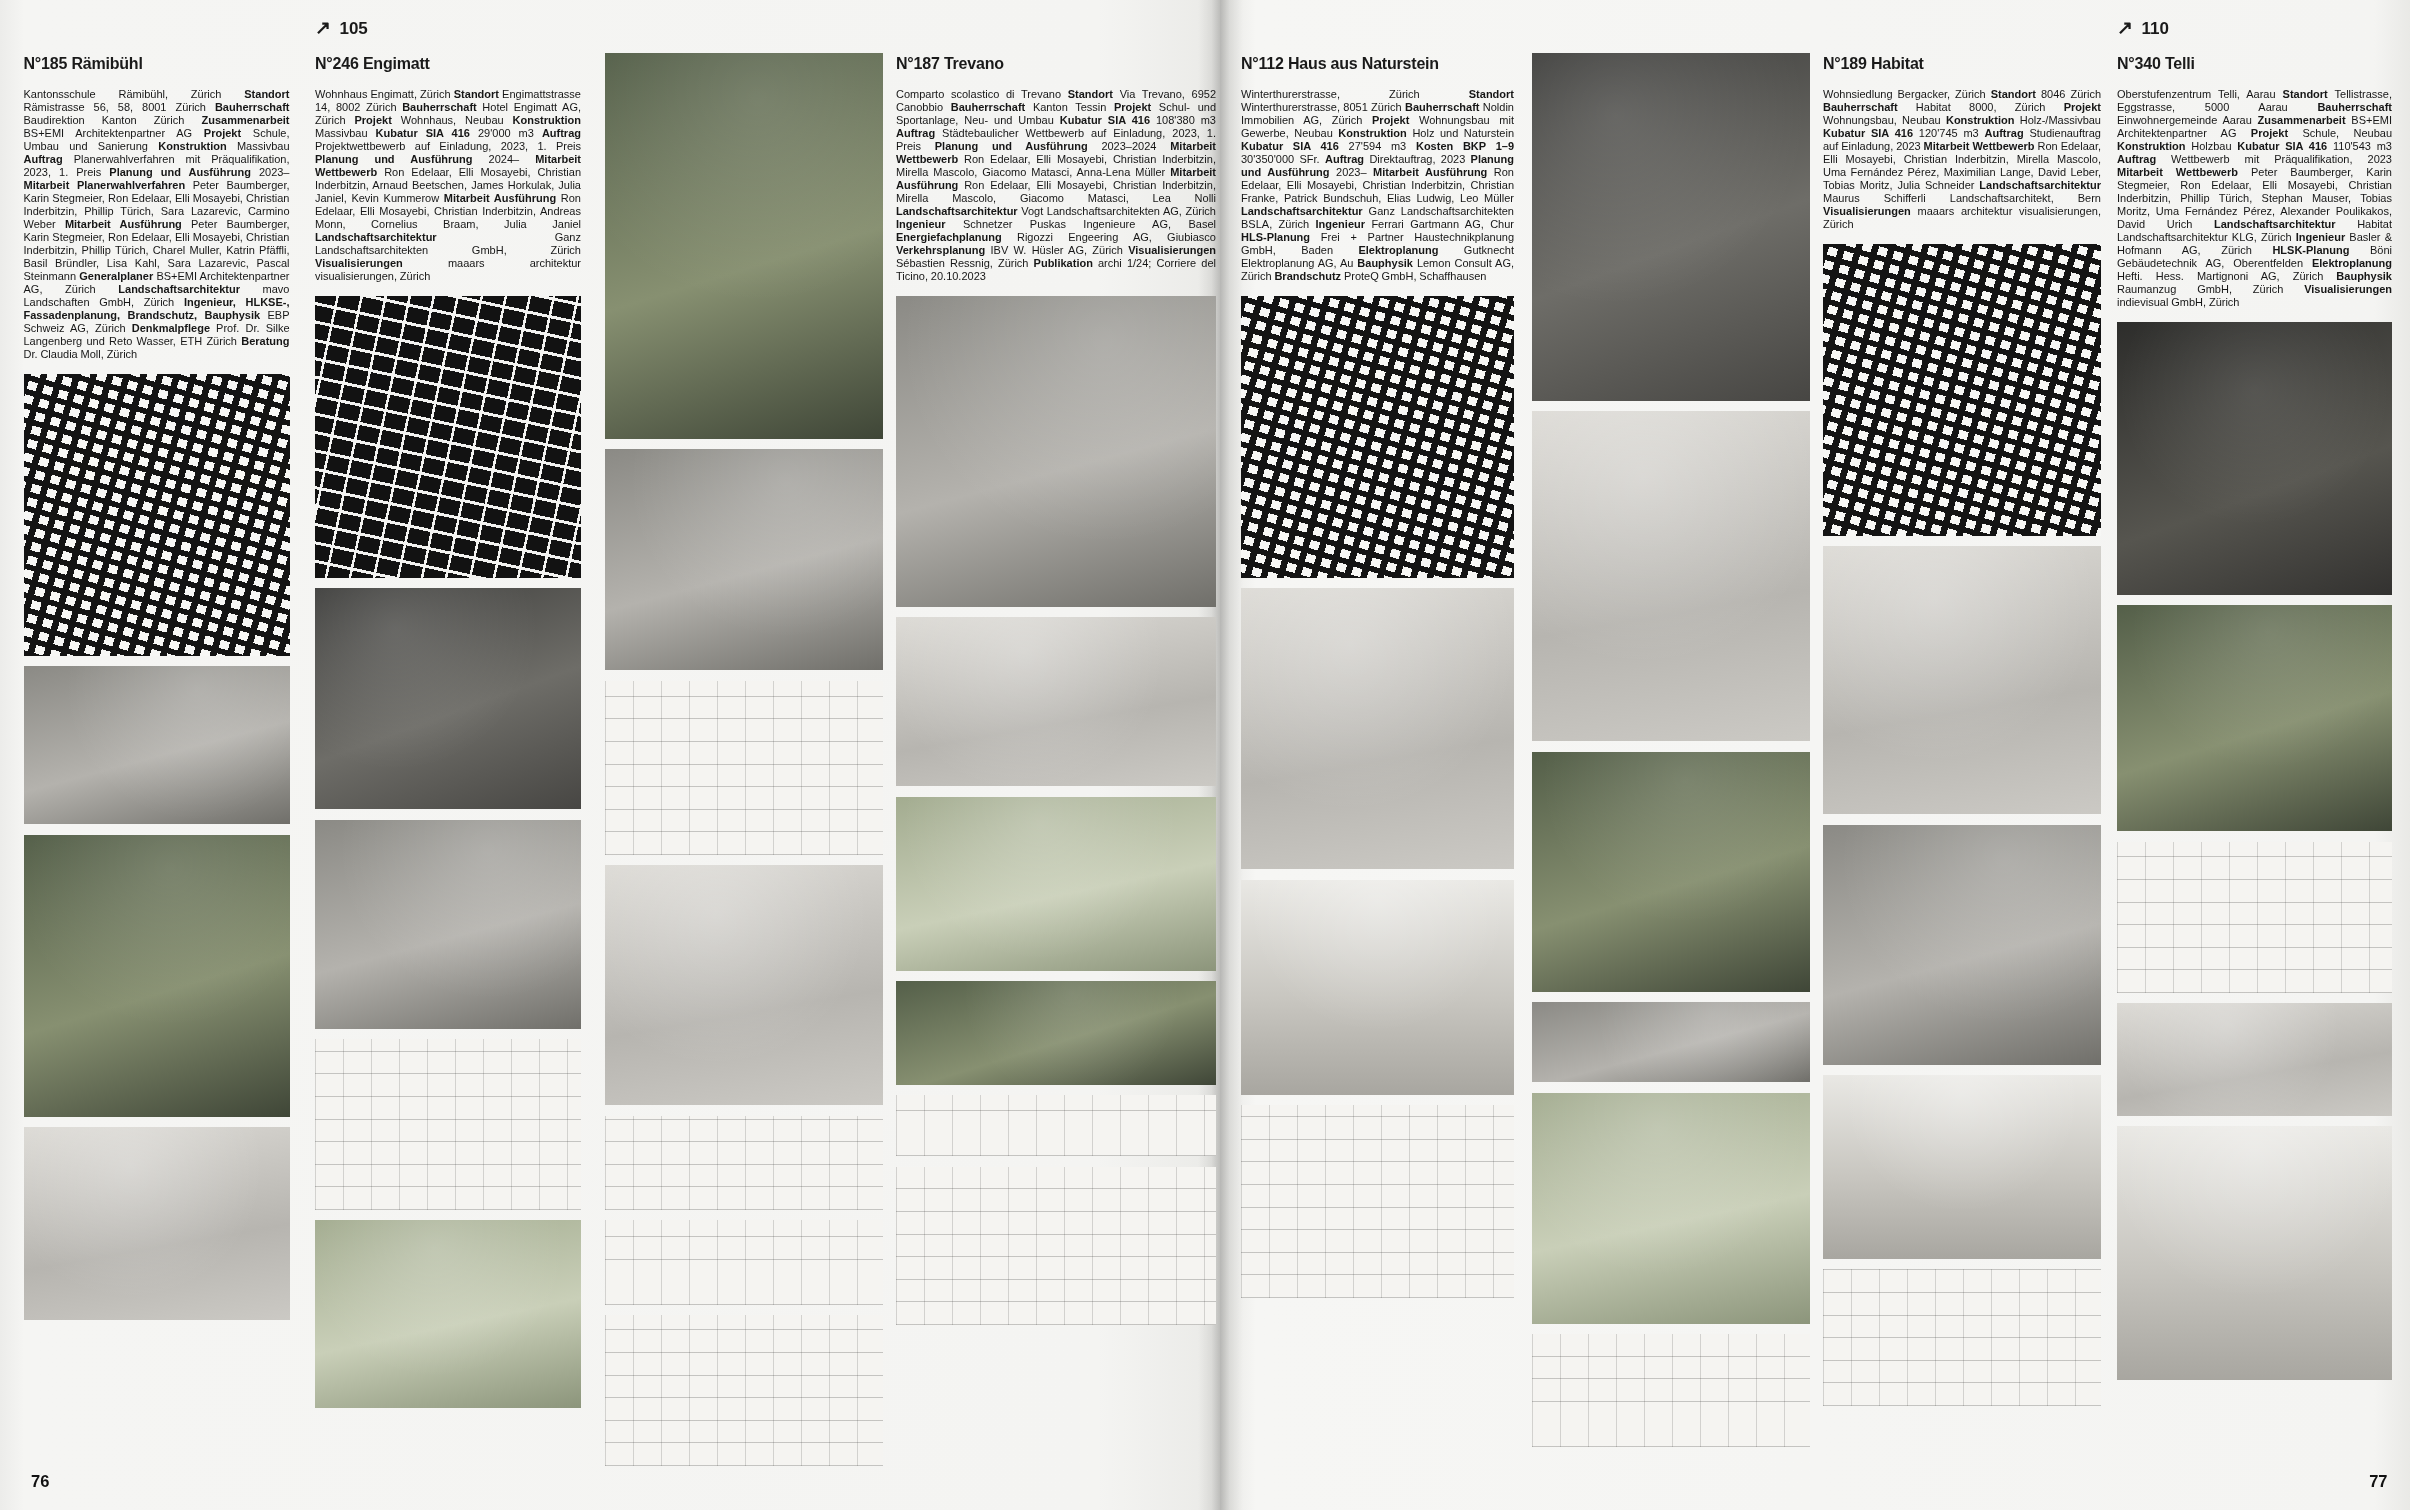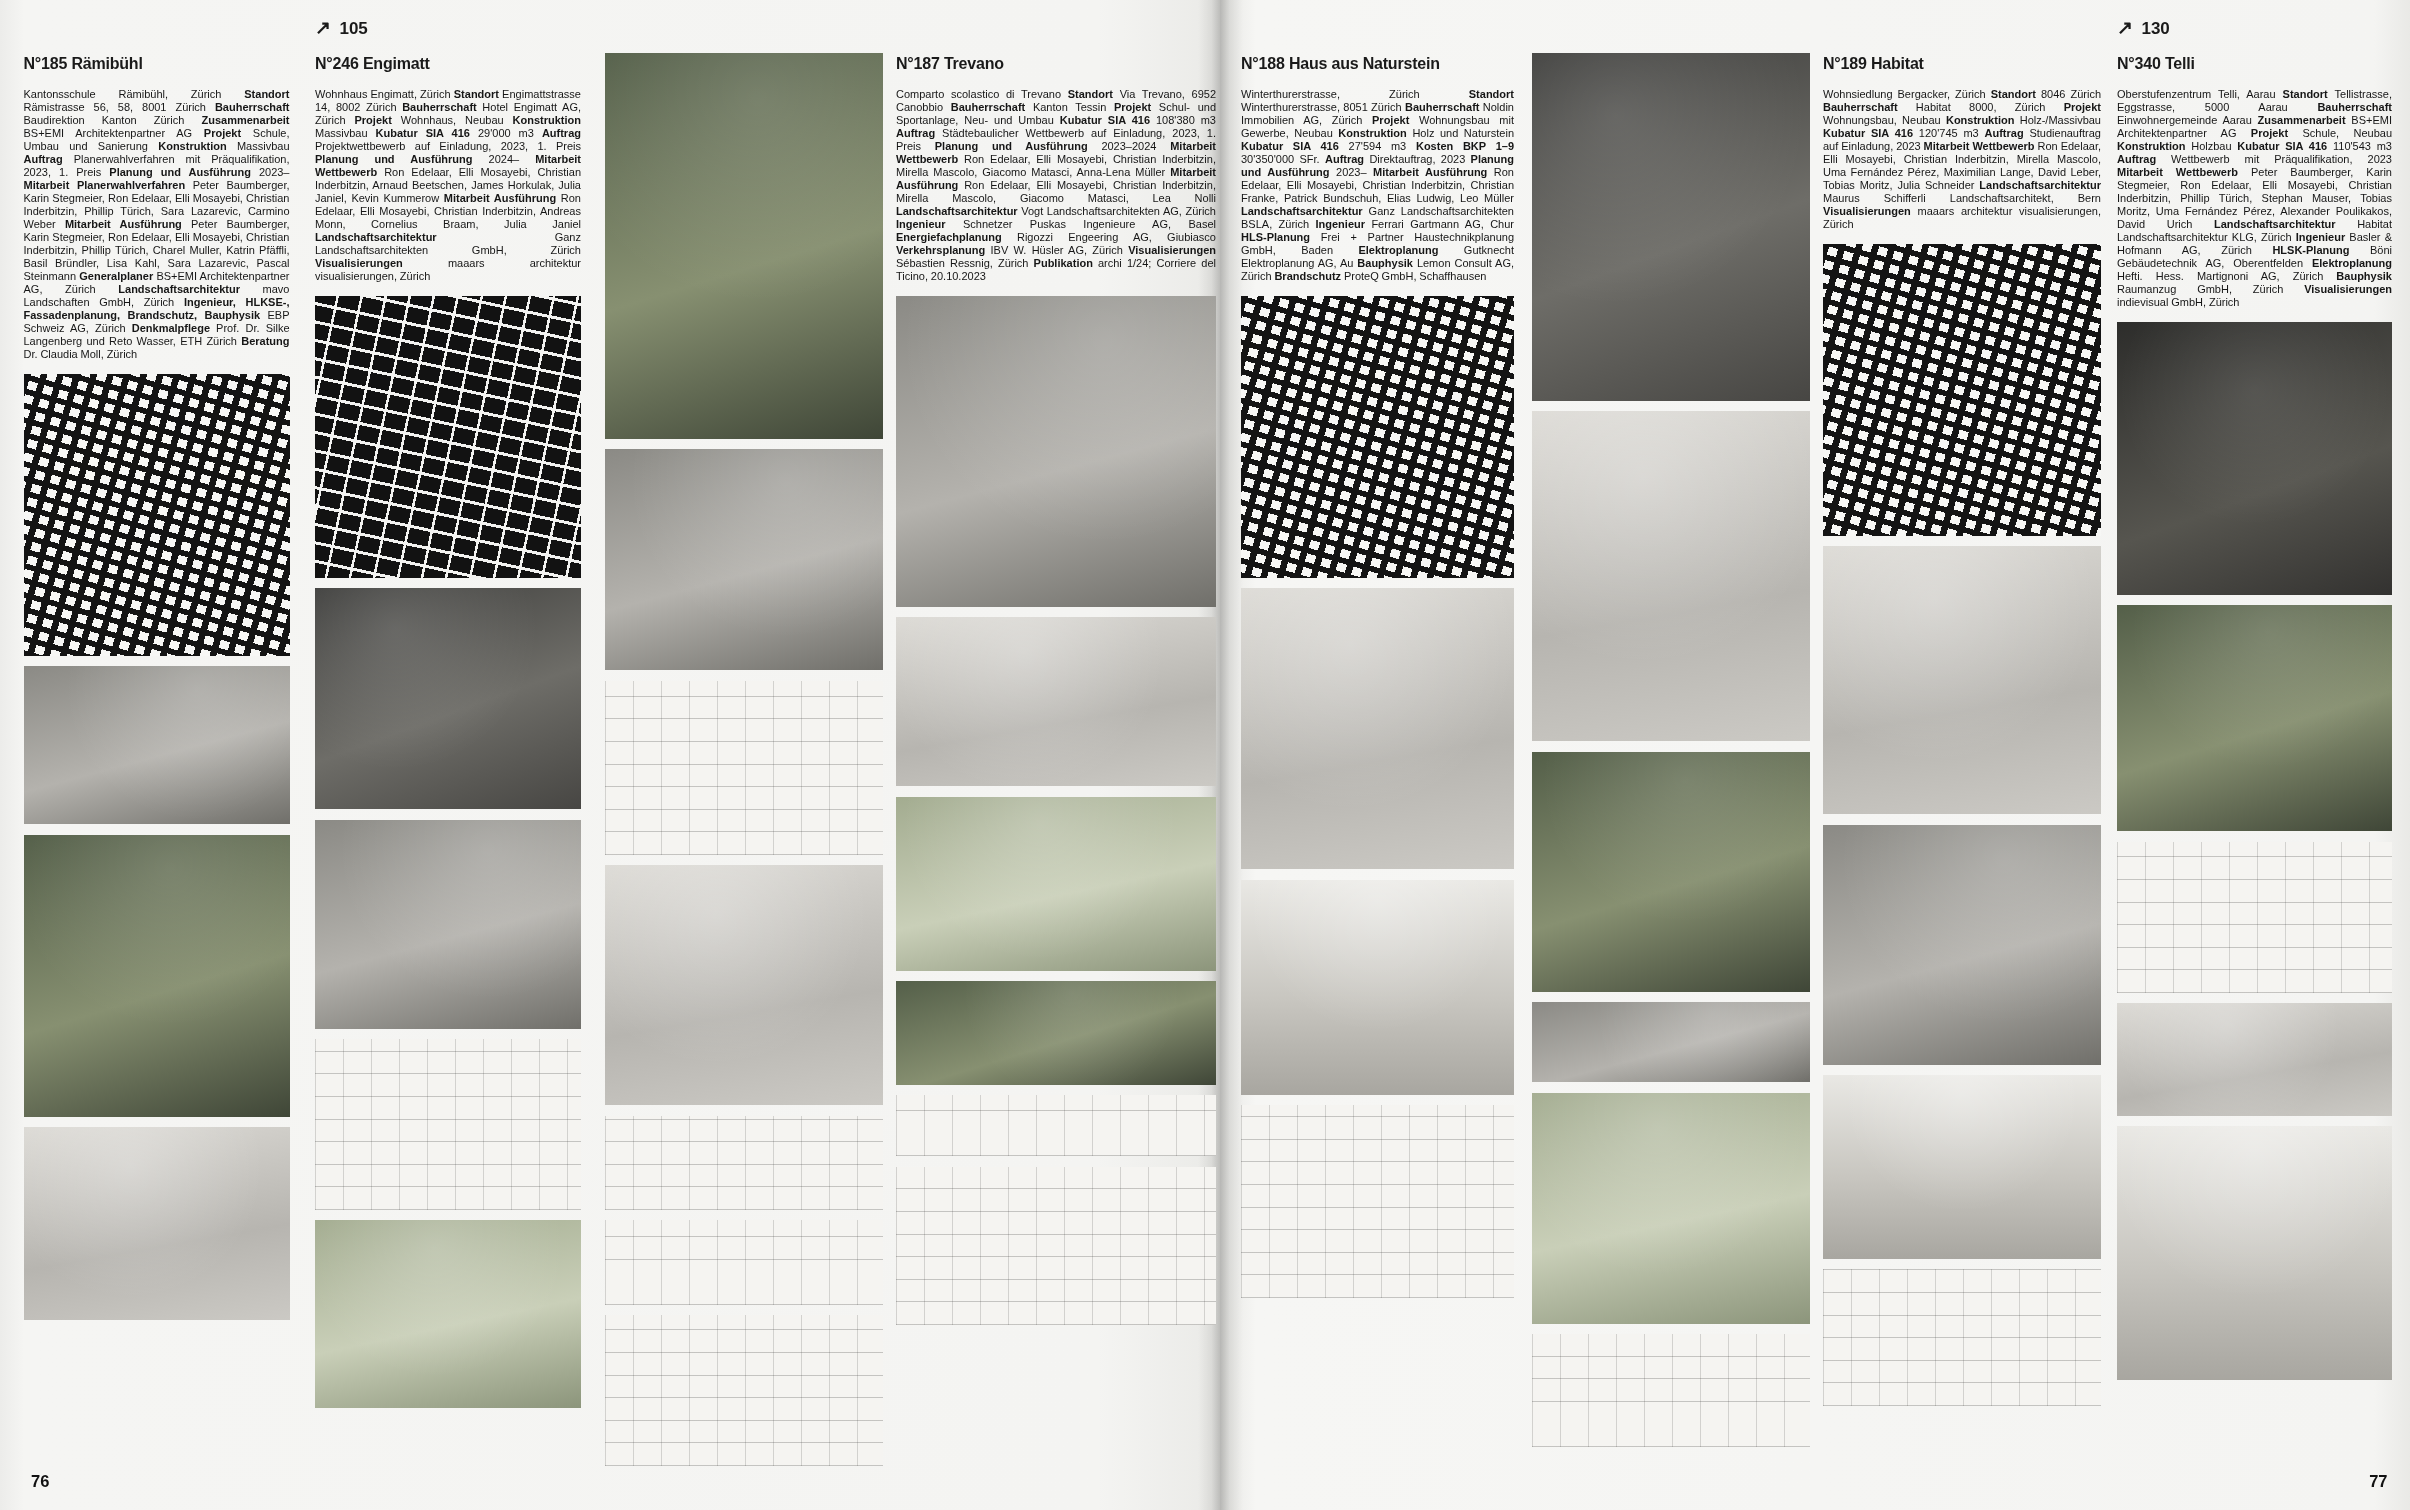--- a/index.html
+++ b/index.html
@@ -92,21 +92,21 @@
         <p class="desc"><span>Comparto scolastico di Trevano </span><b>Standort</b><span> Via Trevano, 6952 Canobbio </span><b>Bauherrschaft</b><span> Kanton Tessin </span><b>Projekt</b><span> Schul- und Sportanlage, Neu- und Umbau </span><b>Kubatur SIA 416</b><span> 108'380 m3 </span><b>Auftrag</b><span> Städtebaulicher Wettbewerb auf Einladung, 2023, 1. Preis </span><b>Planung und Ausführung</b><span> 2023–2024 </span><b>Mitarbeit Wettbewerb</b><span> Ron Edelaar, Elli Mosayebi, Christian Inderbitzin, Mirella Mascolo, Giacomo Matasci, Anna-Lena Müller </span><b>Mitarbeit Ausführung</b><span> Ron Edelaar, Elli Mosayebi, Christian Inderbitzin, Mirella Mascolo, Giacomo Matasci, Lea Nolli </span><b>Landschaftsarchitektur</b><span> Vogt Landschaftsarchitekten AG, Zürich </span><b>Ingenieur</b><span> Schnetzer Puskas Ingenieure AG, Basel </span><b>Energiefachplanung</b><span> Rigozzi Engeering AG, Giubiasco </span><b>Verkehrsplanung</b><span> IBV W. Hüsler AG, Zürich </span><b>Visualisierungen</b><span> Sébastien Ressnig, Zürich </span><b>Publikation</b><span> archi 1/24; Corriere del Ticino, 20.10.2023</span></p>
         <div class="img tone-photo-mid" style="height: 311px;"></div>
         <div class="img tone-photo-light" style="height: 169px;"></div>
         <div class="img tone-photo-green-light" style="height: 174px;"></div>
         <div class="img tone-photo-green" style="height: 104px;"></div>
         <div class="img tone-drawing" style="height: 61px;"></div>
         <div class="img tone-drawing" style="height: 158px;"></div>
       </div>
       <div class="col" style="left: 1241px; width: 273px;">
         <div class="marker-slot"></div>
-        <h2 class="ptitle">N°188 Haus aus Naturstein</h2>
+        <h2 class="ptitle">N°112 Haus aus Naturstein</h2>
         <p class="desc"><span>Winterthurerstrasse, Zürich </span><b>Standort</b><span> Winterthurerstrasse, 8051 Zürich </span><b>Bauherrschaft</b><span> Noldin Immobilien AG, Zürich </span><b>Projekt</b><span> Wohnungsbau mit Gewerbe, Neubau </span><b>Konstruktion</b><span> Holz und Naturstein </span><b>Kubatur SIA 416</b><span> 27'594 m3 </span><b>Kosten BKP 1–9</b><span> 30'350'000 SFr. </span><b>Auftrag</b><span> Direktauftrag, 2023 </span><b>Planung und Ausführung</b><span> 2023– </span><b>Mitarbeit Ausführung</b><span> Ron Edelaar, Elli Mosayebi, Christian Inderbitzin, Christian Franke, Patrick Bundschuh, Elias Ludwig, Leo Müller </span><b>Landschaftsarchitektur</b><span> Ganz Landschaftsarchitekten BSLA, Zürich </span><b>Ingenieur</b><span> Ferrari Gartmann AG, Chur </span><b>HLS-Planung</b><span> Frei + Partner Haustechnikplanung GmbH, Baden </span><b>Elektroplanung</b><span> Gutknecht Elektroplanung AG, Au </span><b>Bauphysik</b><span> Lemon Consult AG, Zürich </span><b>Brandschutz</b><span> ProteQ GmbH, Schaffhausen</span></p>
         <div class="img tone-map" style="height: 282px;"></div>
         <div class="img tone-photo-light" style="height: 281px;"></div>
         <div class="img tone-render" style="height: 215px;"></div>
         <div class="img tone-drawing" style="height: 193px;"></div>
       </div>
       <div class="col" style="left: 1532px; width: 278px;">
         <div class="marker-slot"></div>
         <div class="img tone-photo-dark" style="height: 348px;"></div>
         <div class="img tone-photo-light" style="height: 330px;"></div>
@@ -121,21 +121,21 @@
         <p class="desc"><span>Wohnsiedlung Bergacker, Zürich </span><b>Standort</b><span> 8046 Zürich </span><b>Bauherrschaft</b><span> Habitat 8000, Zürich </span><b>Projekt</b><span> Wohnungsbau, Neubau </span><b>Konstruktion</b><span> Holz-/Massivbau </span><b>Kubatur SIA 416</b><span> 120'745 m3 </span><b>Auftrag</b><span> Studienauftrag auf Einladung, 2023 </span><b>Mitarbeit Wettbewerb</b><span> Ron Edelaar, Elli Mosayebi, Christian Inderbitzin, Mirella Mascolo, Uma Fernández Pérez, Maximilian Lange, David Leber, Tobias Moritz, Julia Schneider </span><b>Landschaftsarchitektur</b><span> Maurus Schifferli Landschaftsarchitekt, Bern </span><b>Visualisierungen</b><span> maaars architektur visualisierungen, Zürich</span></p>
         <div class="img tone-map" style="height: 292px;"></div>
         <div class="img tone-photo-light" style="height: 268px;"></div>
         <div class="img tone-photo-mid" style="height: 240px;"></div>
         <div class="img tone-render" style="height: 184px;"></div>
         <div class="img tone-drawing" style="height: 137px;"></div>
       </div>
       <div class="col" style="left: 2117px; width: 275px;">
         <div class="marker-slot">
           <span class="arrow">↗</span>
-          <span>130</span>
+          <span>110</span>
         </div>
         <h2 class="ptitle">N°340 Telli</h2>
         <p class="desc"><span>Oberstufenzentrum Telli, Aarau </span><b>Standort</b><span> Tellistrasse, Eggstrasse, 5000 Aarau </span><b>Bauherrschaft</b><span> Einwohnergemeinde Aarau </span><b>Zusammenarbeit</b><span> BS+EMI Architektenpartner AG </span><b>Projekt</b><span> Schule, Neubau </span><b>Konstruktion</b><span> Holzbau </span><b>Kubatur SIA 416</b><span> 110'543 m3 </span><b>Auftrag</b><span> Wettbewerb mit Präqualifikation, 2023 </span><b>Mitarbeit Wettbewerb</b><span> Peter Baumberger, Karin Stegmeier, Ron Edelaar, Elli Mosayebi, Christian Inderbitzin, Phillip Türich, Stephan Mauser, Tobias Moritz, Uma Fernández Pérez, Alexander Poulikakos, David Urich </span><b>Landschaftsarchitektur</b><span> Habitat Landschaftsarchitektur KLG, Zürich </span><b>Ingenieur</b><span> Basler &amp; Hofmann AG, Zürich </span><b>HLSK-Planung</b><span> Böni Gebäudetechnik AG, Oberentfelden </span><b>Elektroplanung</b><span> Hefti. Hess. Martignoni AG, Zürich </span><b>Bauphysik</b><span> Raumanzug GmbH, Zürich </span><b>Visualisierungen</b><span> indievisual GmbH, Zürich</span></p>
         <div class="img tone-model-dark" style="height: 273px;"></div>
         <div class="img tone-photo-green" style="height: 226px;"></div>
         <div class="img tone-drawing" style="height: 151px;"></div>
         <div class="img tone-photo-light" style="height: 113px;"></div>
         <div class="img tone-render" style="height: 254px;"></div>
       </div>
     </div>

